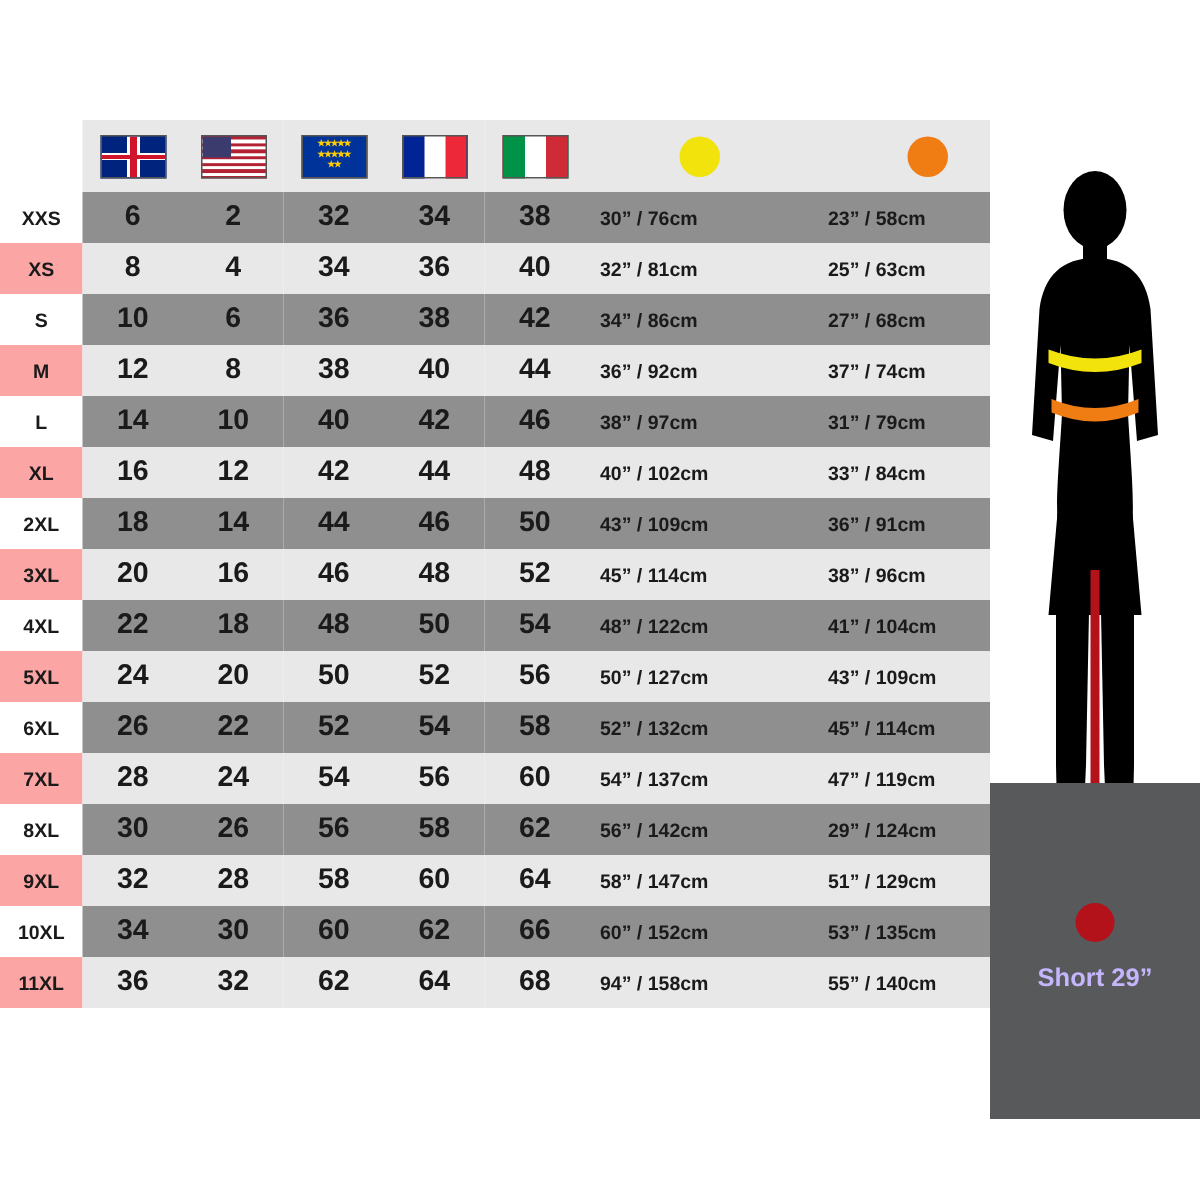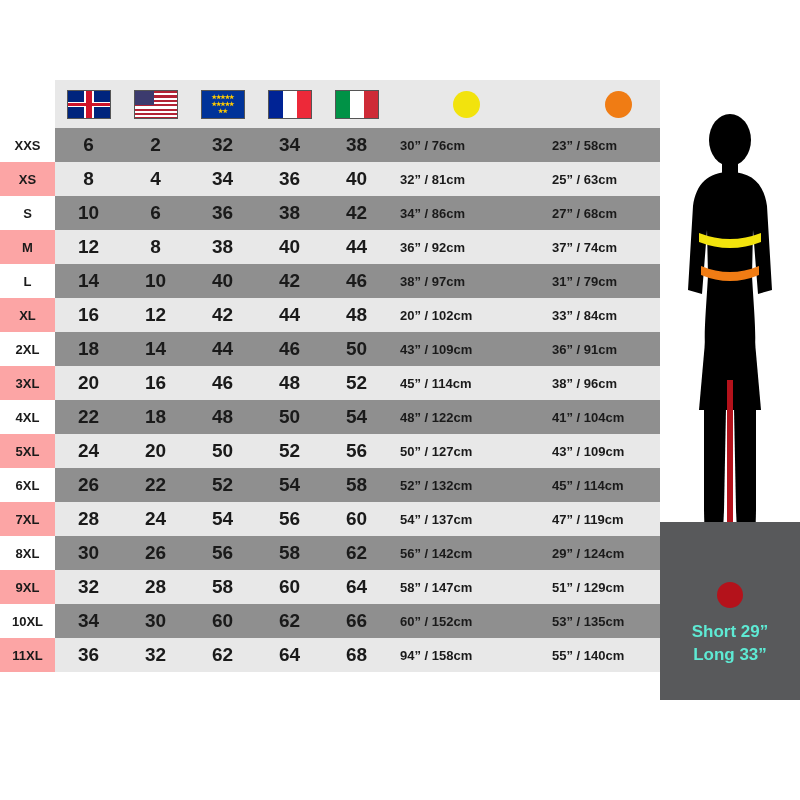--- a/index.html
+++ b/index.html
@@ -168,26 +168,26 @@
     background: #ffffff;
   }
   .fig-svg { display: block; }
 
   
   .inseam-box {
     position: absolute;
     right: 0;
     top: 522px;
     width: 140px;
-    height: 178px;
+    height: 224px;
     background: #58595b;
-    color: #5eead4;
+    color: #c4b5fd;
     text-align: center;
     box-sizing: border-box;
-    padding-top: 60px;
+    padding-top: 80px;
   }
   .inseam-dot {
     width: 26px;
     height: 26px;
     border-radius: 50%;
     background: #b4121b;
     margin: 0 auto 12px auto;
   }
   .inseam-line {
     font-size: 17px;
@@ -281,21 +281,21 @@
         <td class="meas">31” / 79cm</td>
         <td class="figcol"></td>
       </tr>
       <tr class="lightrow">
         <td class="szcell">XL</td>
         <td>16</td>
         <td>12</td>
         <td>42</td>
         <td>44</td>
         <td>48</td>
-        <td class="meas">20” / 102cm</td>
+        <td class="meas">40” / 102cm</td>
         <td class="meas">33” / 84cm</td>
         <td class="figcol"></td>
       </tr>
       <tr class="darkrow">
         <td class="szcell">2XL</td>
         <td>18</td>
         <td>14</td>
         <td>44</td>
         <td>46</td>
         <td>50</td>
@@ -439,16 +439,15 @@
 
       <path d="M41 186 q29 12 58 0 l0 9 q-29 12 -58 0 Z" fill="#f07c14"></path>
 
       <rect x="67" y="300" width="6" height="175" fill="#b4121b"></rect>
     </svg>
   </div>
 
   <div class="inseam-box">
     <div class="inseam-dot"></div>
     <div class="inseam-line">Short 29”</div>
-    <div class="inseam-line">Long 33”</div>
   </div>
 
 </div>
 
 </body></html>

